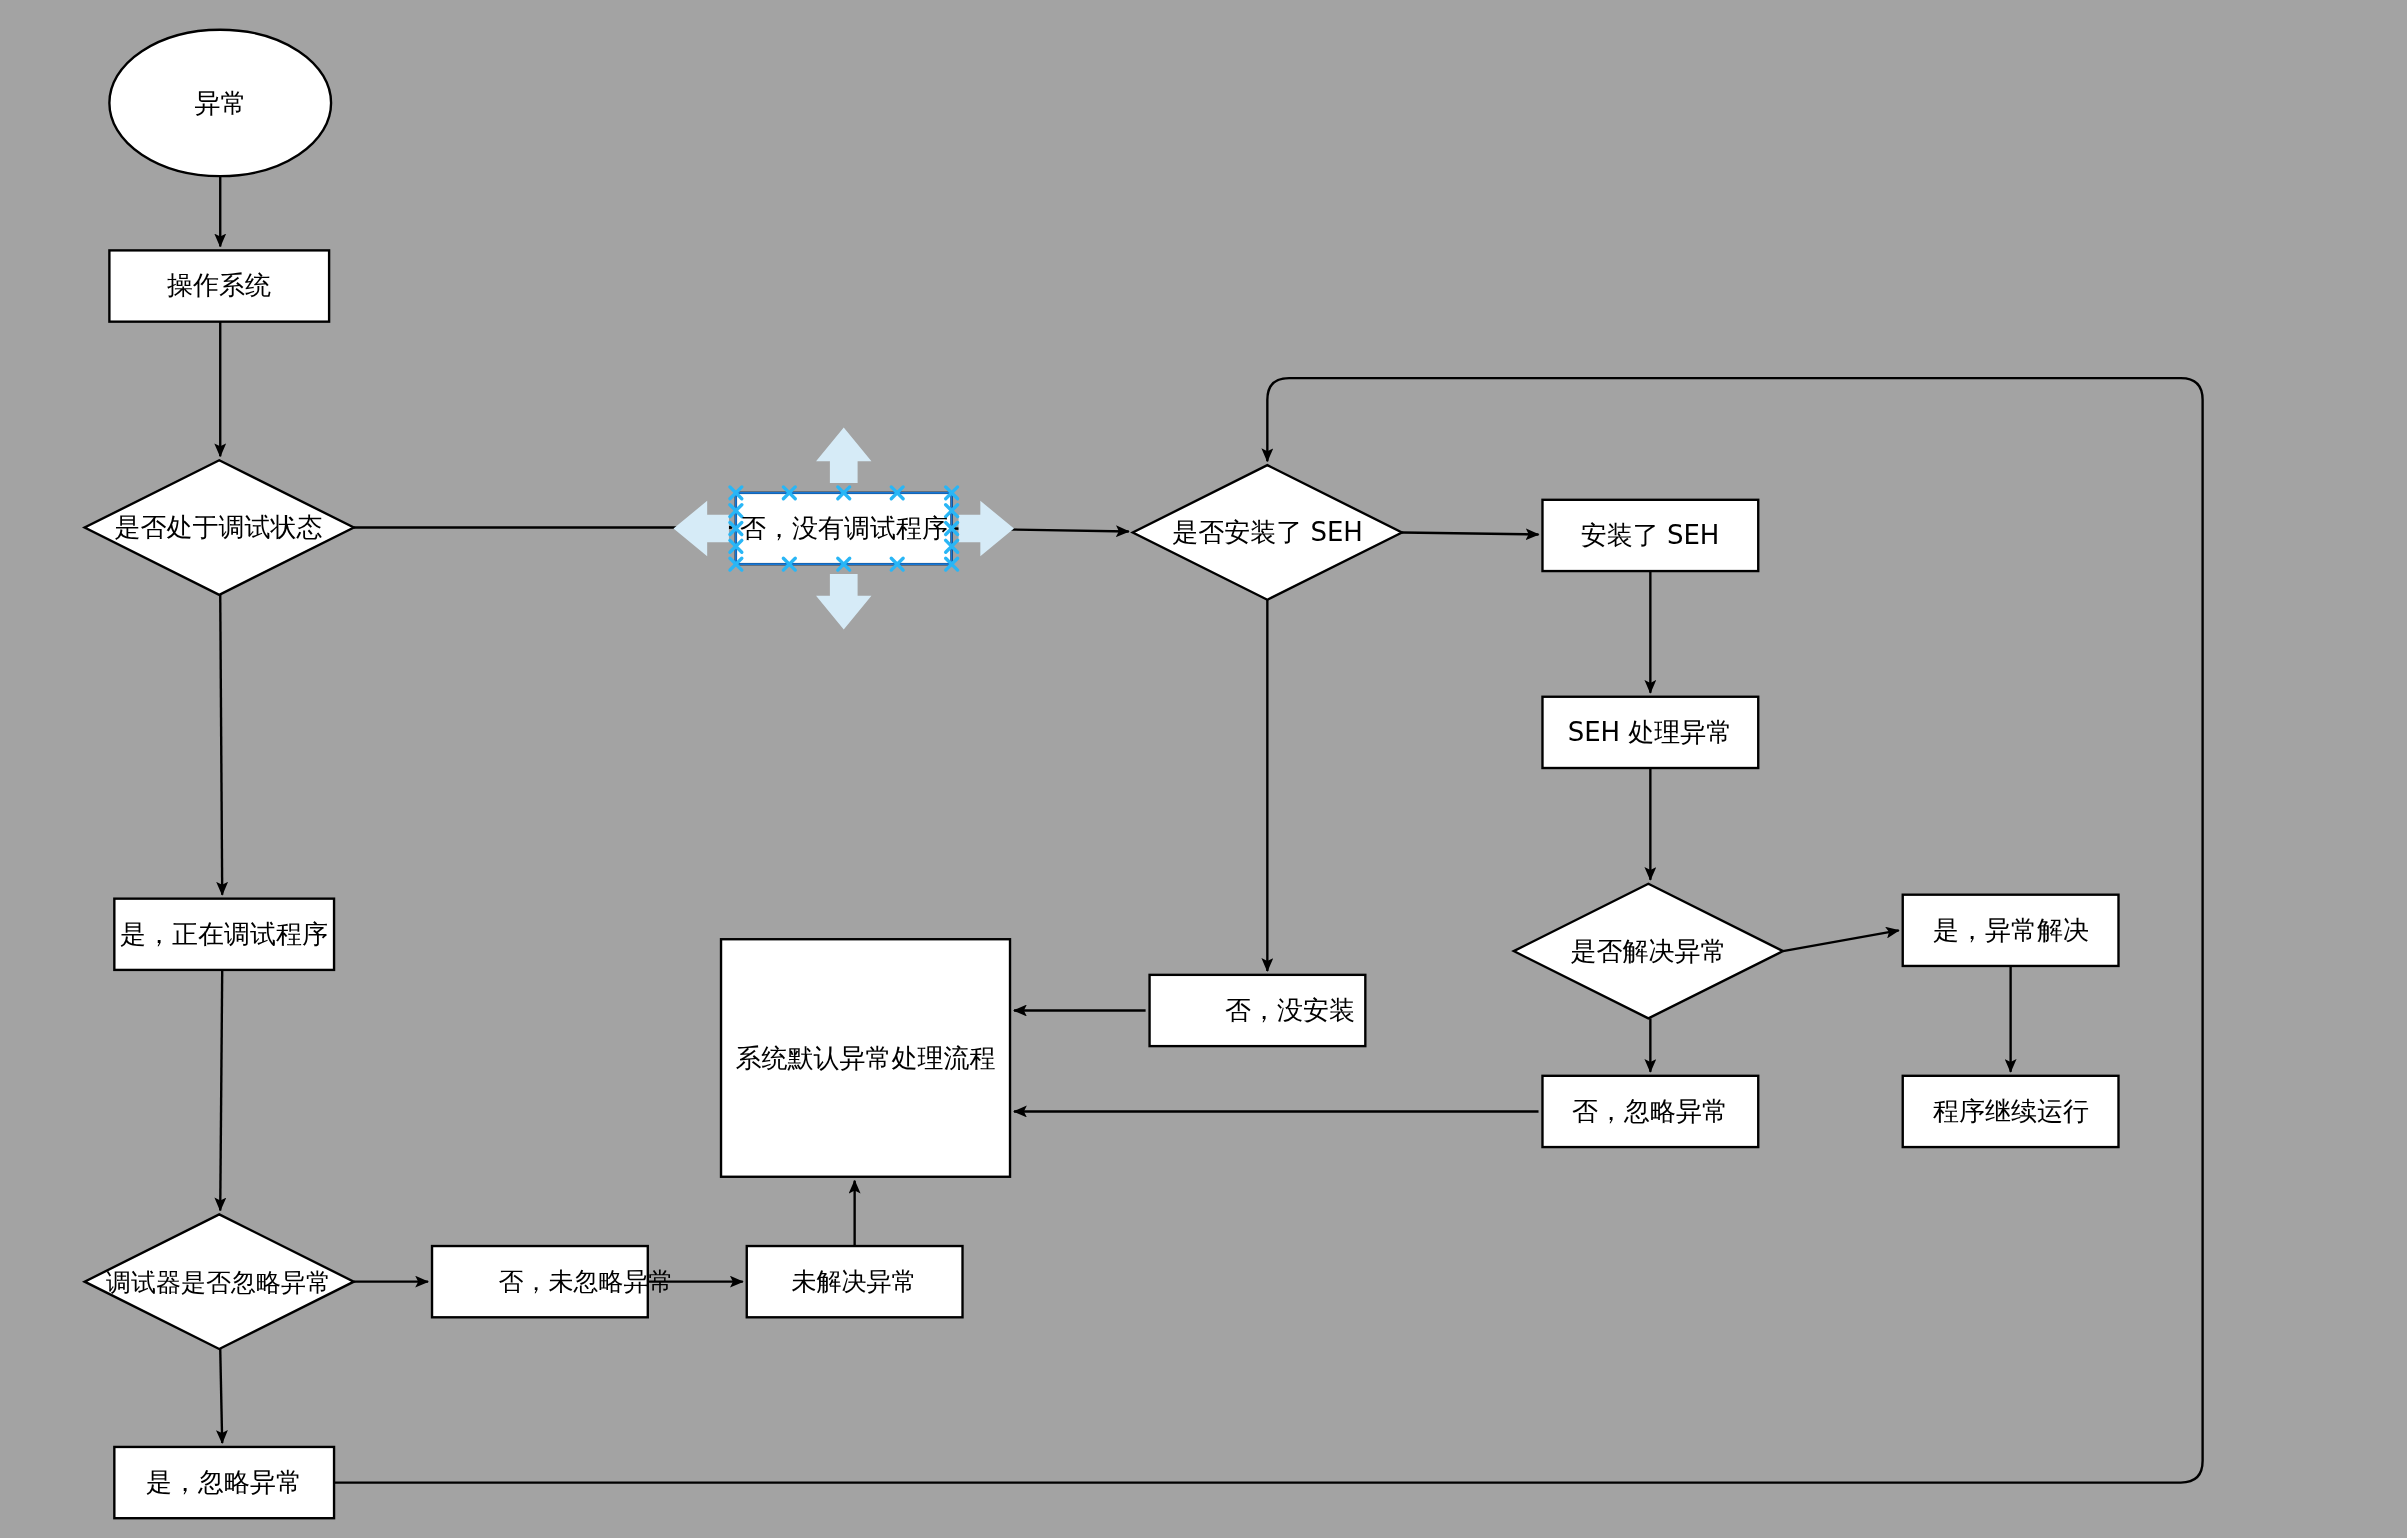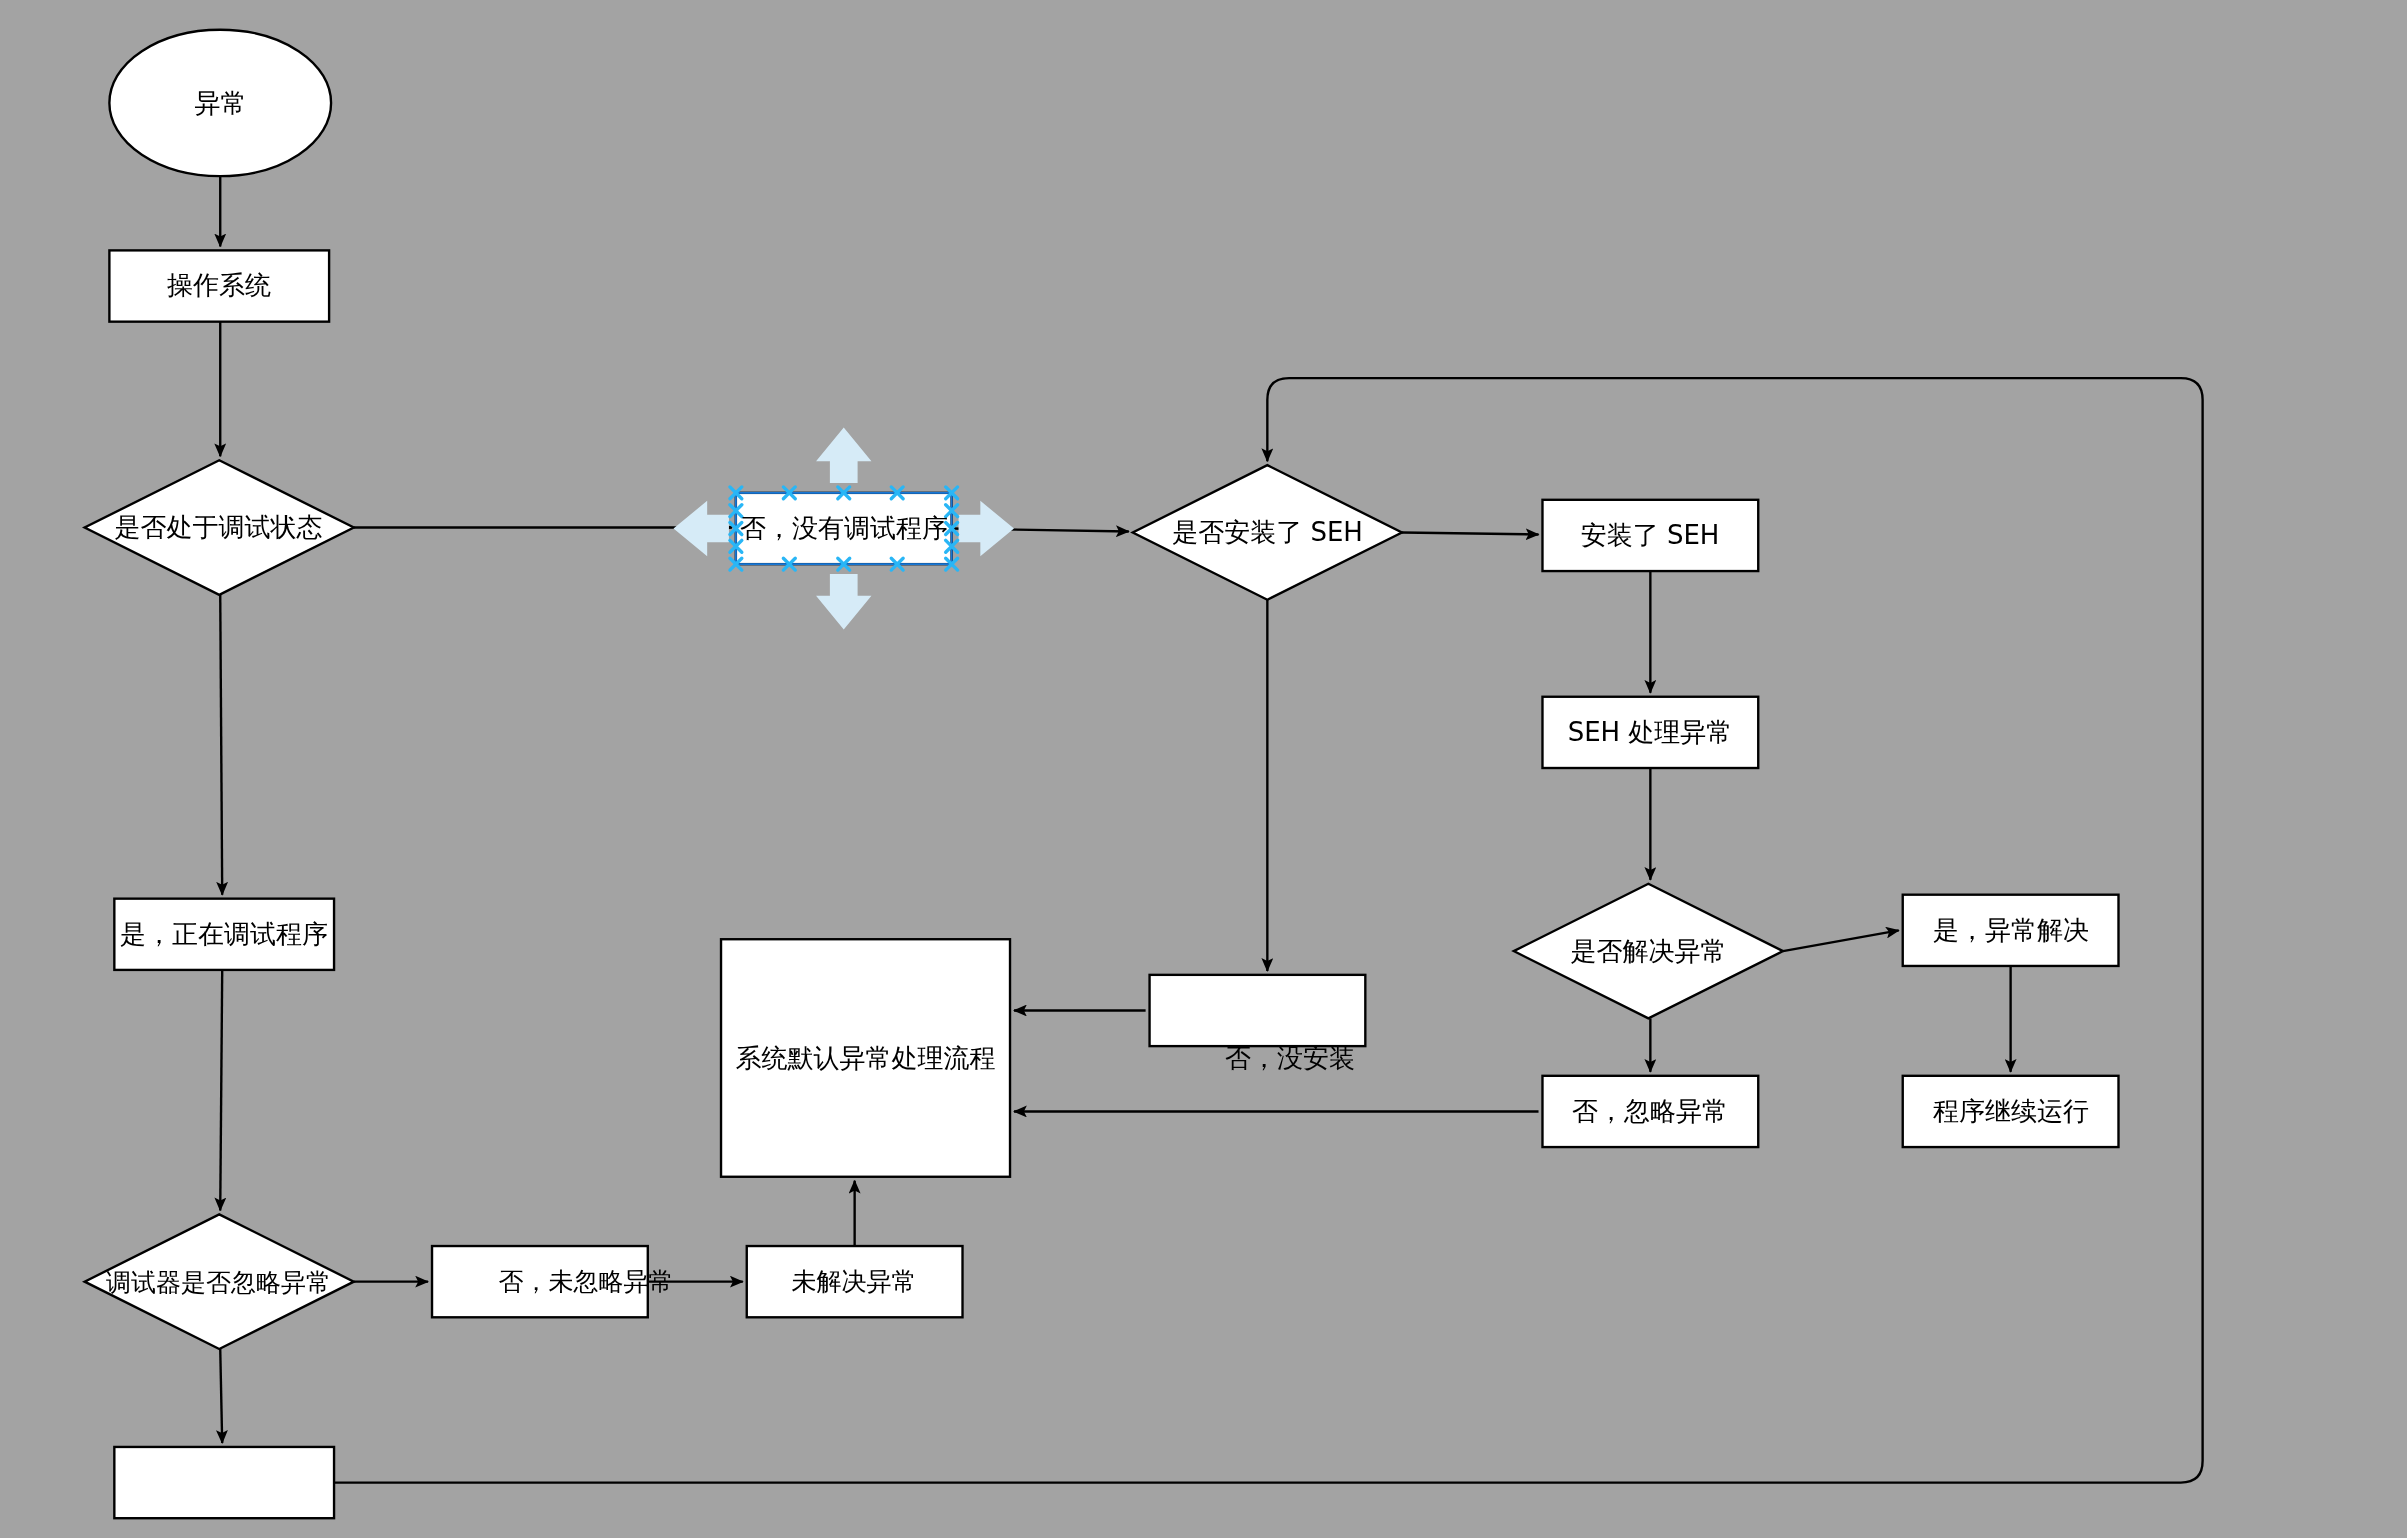--- a/index.html
+++ b/index.html
@@ -177,21 +177,22 @@
   <div class="nodeText" style="left:84px;top:460px;width:269px;height:135px;font-size:26px;">是否处于调试状态</div>
   <div class="nodeText" style="left:109px;top:250px;width:220px;height:71px;font-size:26px;">操作系统</div>
   <div class="nodeText" style="left:736px;top:493px;width:216px;height:71px;font-size:26px;">否，没有调试程序</div>
   <div class="nodeText" style="left:1133px;top:465px;width:269px;height:135px;font-size:26px;">是否安装了 SEH</div>
   <div class="nodeText" style="left:1542px;top:500px;width:216px;height:71px;font-size:26px;">安装了 SEH</div>
   <div class="nodeText" style="left:1542px;top:697px;width:216px;height:71px;font-size:26px;">SEH 处理异常</div>
   <div class="nodeText" style="left:1514px;top:884px;width:269px;height:135px;font-size:26px;">是否解决异常</div>
   <div class="nodeText" style="left:1903px;top:895px;width:216px;height:71px;font-size:26px;">是，异常解决</div>
   <div class="nodeText" style="left:1903px;top:1076px;width:216px;height:71px;font-size:26px;">程序继续运行</div>
   <div class="nodeText" style="left:1542px;top:1076px;width:216px;height:71px;font-size:26px;">否，忽略异常</div>
-  <div class="nodeText" style="left:1149px;top:1023px;width:216px;height:71px;font-size:26px;padding-left:33px;">否，没安装</div>
+  <div class="nodeText" style="left:1149px;top:975px;width:216px;height:71px;font-size:26px;padding-left:33px;">否，没安装</div>
   <div class="nodeText" style="left:721px;top:940px;width:289px;height:238px;font-size:26px;">系统默认异常处理流程</div>
   <div class="nodeText" style="left:114px;top:899px;width:220px;height:71px;font-size:26px;">是，正在调试程序</div>
   <div class="nodeText" style="left:72px;top:1215px;width:293px;height:135px;font-size:25px;">调试器是否忽略异常</div>
   <div class="nodeText" style="left:432px;top:1246px;width:216px;height:71px;font-size:25px;padding-left:46px;">否，未忽略异常</div>
   <div class="nodeText" style="left:746px;top:1246px;width:216px;height:71px;font-size:25px;">未解决异常</div>
+  <div class="nodeText" style="left:114px;top:1447px;width:220px;height:71px;font-size:26px;">是，忽略异常</div>
 
 </div>
 
 
 </body></html>

